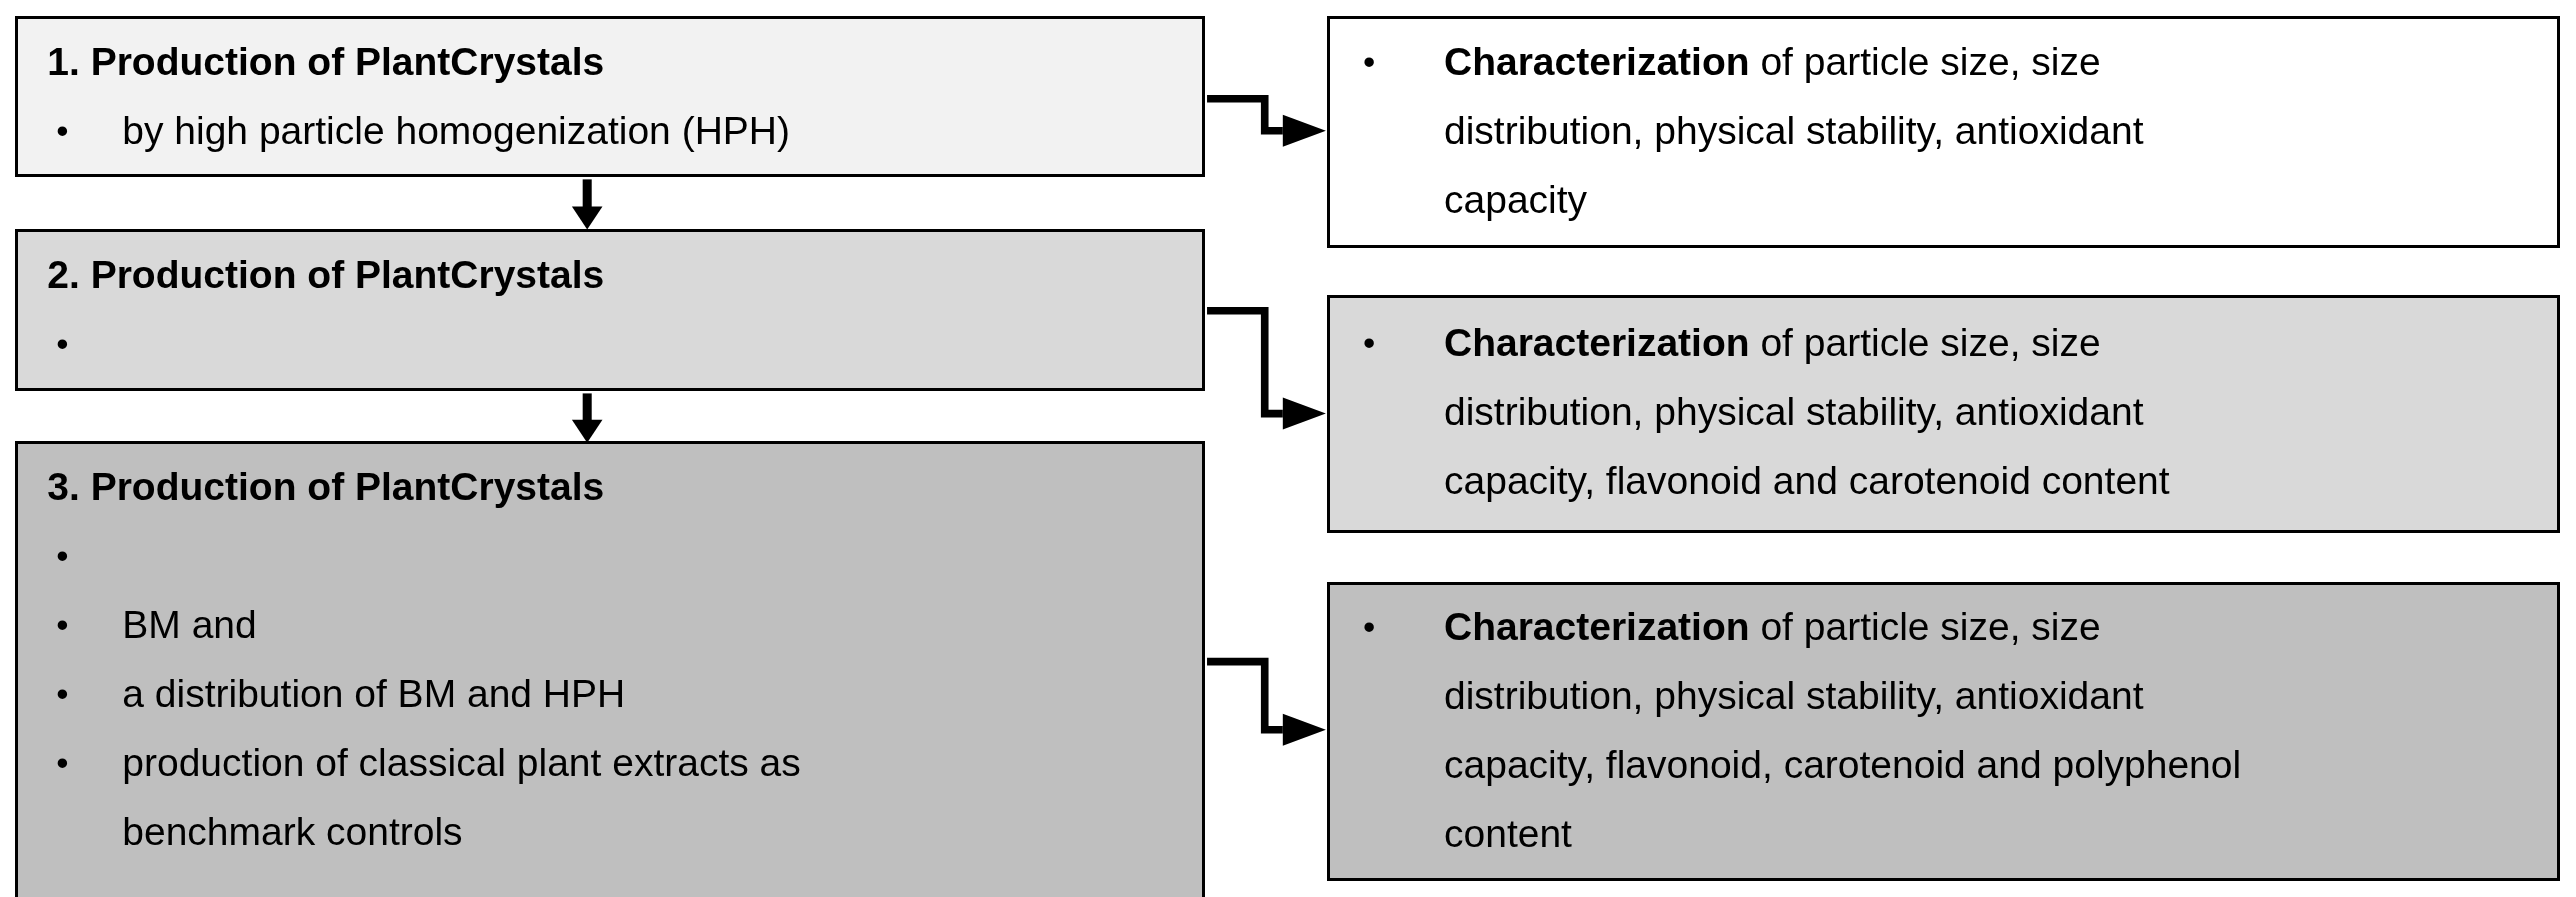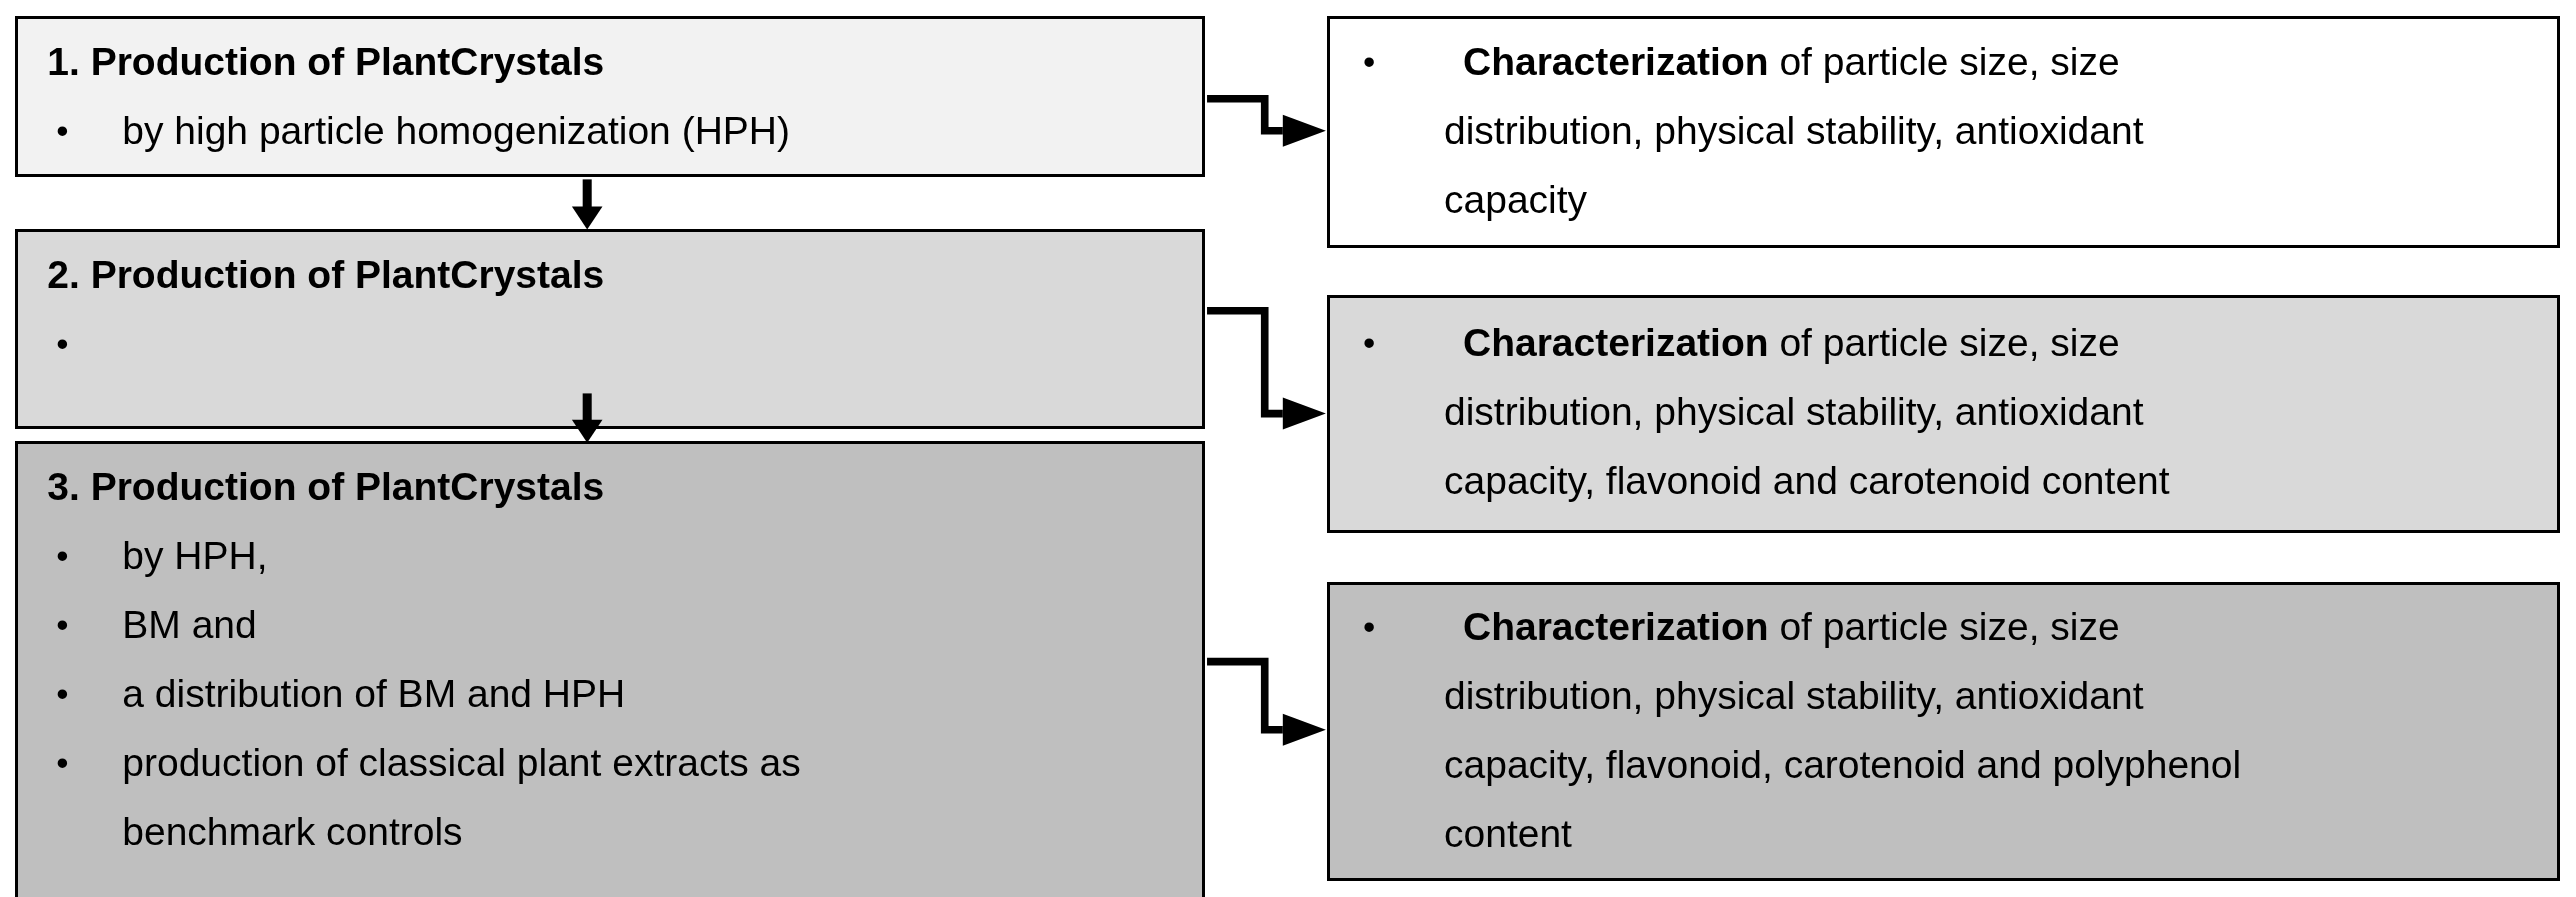--- a/index.html
+++ b/index.html
@@ -21,21 +21,21 @@
   .box{
     position:absolute;
     box-sizing:border-box;
     border:3.5px solid var(--border);
     font-size:39px;
     line-height:69px;
     color:var(--text);
   }
   
   #lb1{left:15.3px;top:16px;width:1190px;height:161px;padding-top:7.6px;}
-  #lb2{left:15.3px;top:229px;width:1190px;height:200px;padding-top:7.6px;}
+  #lb2{left:15.3px;top:229px;width:1190px;height:162px;padding-top:7.6px;}
   #lb3{left:15.3px;top:441px;width:1190px;height:547px;padding-top:8.3px;}
   
   #rb1{left:1327px;top:16px;width:1233px;height:232px;padding-top:8.3px;}
   #rb2{left:1327px;top:295px;width:1233px;height:238px;padding-top:9.7px;}
   #rb3{left:1327px;top:582px;width:1233px;height:299px;padding-top:7px;}
 
   .box-title{
     font-weight:bold;
     padding-left:29px;
     white-space:nowrap;
@@ -51,21 +51,21 @@
     max-width:1042px;
   }
   .rb-row .glyph{
     flex:0 0 81px;
     padding-left:33px;
   }
   .rb-text{
     white-space:pre-line;
     max-width:1063px;
   }
-  .rb-text strong{font-weight:bold;margin-left:19px;}
+  .rb-text strong{font-weight:bold;}
   #arrow-layer{
     position:absolute;
     left:0;top:0;
     width:2576px;height:898px;
     pointer-events:none;
   }
   #arrow-layer .stroke{
     fill:none;
     stroke:var(--arrow);
     stroke-width:11;
@@ -92,21 +92,20 @@
   <div class="box" id="lb2" style="background: rgb(217, 217, 217);">
       <div class="box-title">2. Production of PlantCrystals</div>
       <div class="row">
         <span class="glyph">•</span>
       </div>
     </div>
   <div class="box" id="lb3" style="background: rgb(191, 191, 191);">
       <div class="box-title">3. Production of PlantCrystals</div>
       <div class="row">
         <span class="glyph">•</span>
-        <span class="bullet-text">by HPH,</span>
       </div>
       <div class="row">
         <span class="glyph">•</span>
         <span class="bullet-text">BM and</span>
       </div>
       <div class="row">
         <span class="glyph">•</span>
         <span class="bullet-text">a distribution of BM and HPH</span>
       </div>
       <div class="row">

